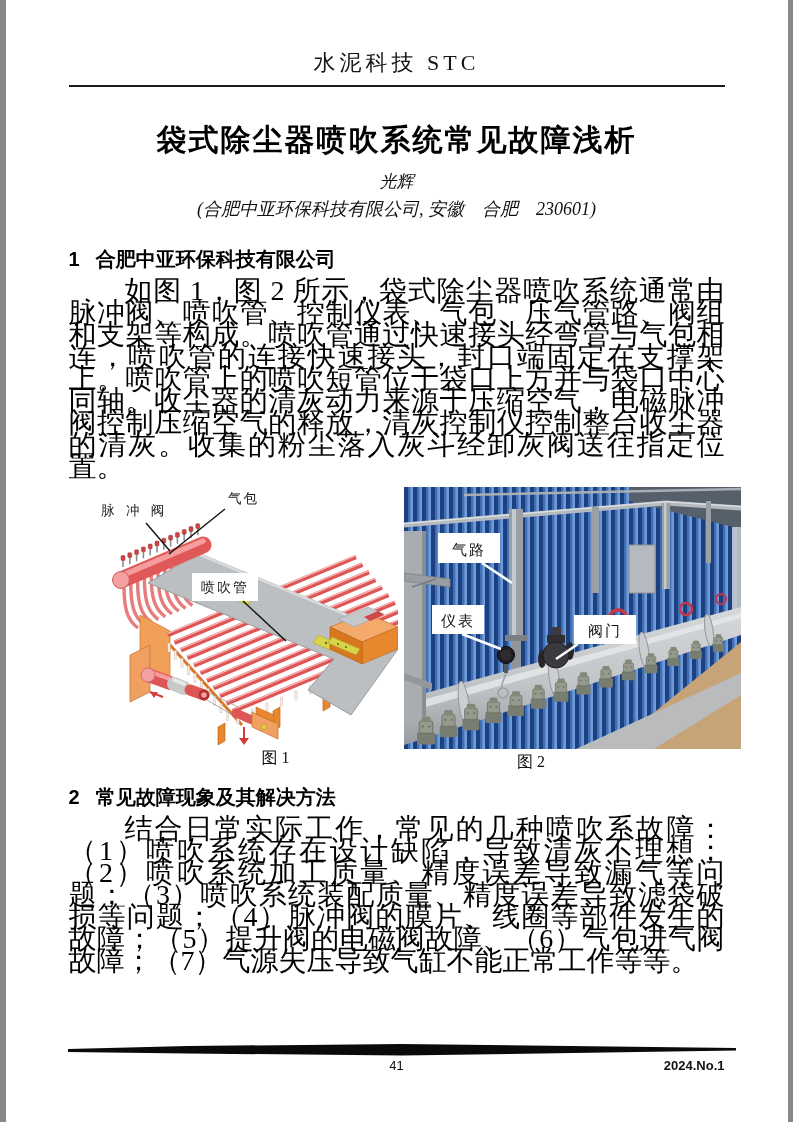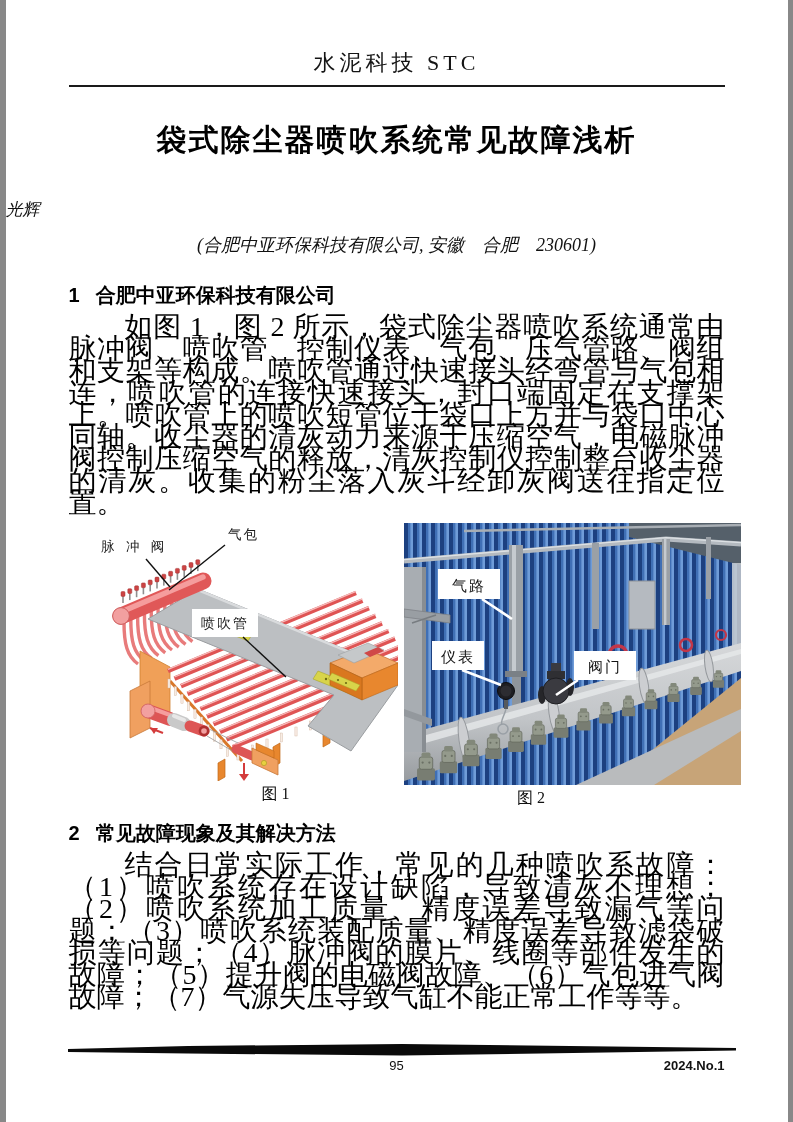--- a/index.html
+++ b/index.html
@@ -10,22 +10,22 @@
   }
   .journal-header{
     padding-top:48px;text-align:center;font-size:22px;letter-spacing:4px;
     font-weight:500;color:#141414;
   }
   .header-rule{margin:7px 63px 0 63px;border:none;border-top:2px solid #1a1a1a;}
   .paper-title{
     margin:33px 40px 0 40px;text-align:center;font-size:30px;font-weight:bold;
     letter-spacing:2px;color:#000;
   }
-  .author{margin-top:37px;font-size:17px;font-style:italic;}
-  .affiliation{margin-top:12px;text-align:center;font-size:18px;font-style:italic;}
+  .author{margin-top:9px;text-align:center;font-size:17px;font-style:italic;}
+  .affiliation{margin-top:4px;text-align:center;font-size:18px;font-style:italic;}
   .section-heading{
     margin:25px 63px 0 63px;font-size:20px;font-weight:bold;
     font-family:"Liberation Sans","DejaVu Sans",sans-serif;
     display:flex;gap:16px;align-items:baseline;color:#000;
   }
   .body-para{
     margin:7px 63px 0 63px;font-size:28px;line-height:22px;
     text-align:justify;text-indent:2em;color:#000000;
   }
   .figures-row{
@@ -348,17 +348,17 @@
   <div class="section-heading" style="margin-top:11px;">
     <span>2</span>
     <span>常见故障现象及其解决方法</span>
   </div>
   <div class="body-para">结合日常实际工作，常见的几种喷吹系故障：（1）喷吹系统存在设计缺陷，导致清灰不理想；（2）喷吹系统加工质量、精度误差导致漏气等问题；（3）喷吹系统装配质量、精度误差导致滤袋破损等问题；（4）脉冲阀的膜片、线圈等部件发生的故障；（5）提升阀的电磁阀故障、（6）气包进气阀故障；（7）气源失压导致气缸不能正常工作等等。</div>
 
   <svg class="footer-bar" viewBox="0 0 668 12">
     <polygon points="0,5 120,2 334,0 668,4 668,6.5 334,11.5 120,9.5 0,8" fill="#0a0a0a"></polygon>
   </svg>
   <div class="footer-row">
-    <span class="footer-page">95</span>
+    <span class="footer-page">41</span>
     <span class="footer-issue">2024.No.1</span>
   </div>
 
 </div>
 
 </body></html>

